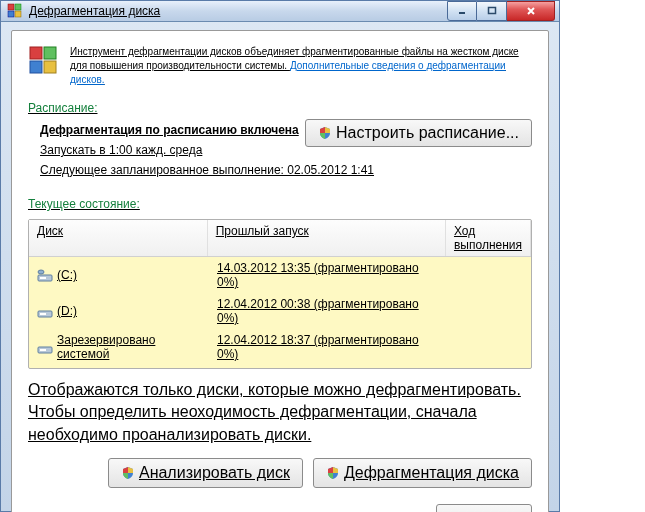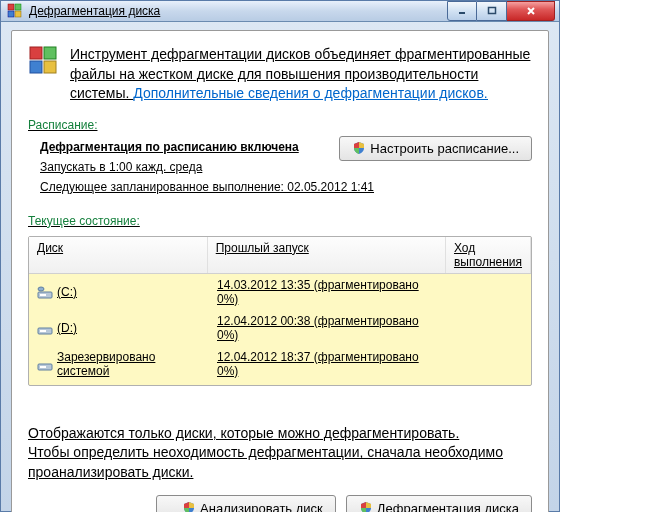--- a/index.html
+++ b/index.html
@@ -14,48 +14,48 @@
     .win-btn { width: 30px; height: 20px; border: 1px solid #4a6a98; background: linear-gradient(to bottom, #f4f8fc 0%, #d2e2f3 50%, #b8cee8 100%); display: flex; align-items: center; justify-content: center; cursor: pointer; }
     .win-btn.min { border-radius: 0 0 0 3px; }
     .win-btn.max { border-left: none; }
     .win-btn.close { width: 48px; border-left: none; background: linear-gradient(to bottom, #f5a0a0 0%, #e05858 40%, #c82828 100%); border-radius: 0 0 3px 0; border-color: #a02020; }
     .win-btn.close svg { stroke: #fff; }
     
     .content { flex: 1; margin: 8px 10px 10px 10px; background: #fff; border: 1px solid #999; border-radius: 2px; padding: 14px 16px; display: flex; flex-direction: column; }
     
     .info-row { display: flex; align-items: flex-start; gap: 10px; margin-bottom: 14px; }
     .info-icon { width: 32px; height: 32px; flex-shrink: 0; }
-    .info-text { font-size: 14px; line-height: 1.4; color: #000; }
+    .info-text { font-size: 10px; line-height: 1.4; color: #000; }
     .link { color: #0066cc; text-decoration: underline; cursor: pointer; }
     
     .section-label { font-size: 12px; color: #15803d; margin-bottom: 8px; }
     
     .schedule-block { margin-left: 12px; margin-bottom: 14px; position: relative; }
     .schedule-title { font-weight: bold; font-size: 12px; margin-bottom: 6px; }
     .schedule-line { font-size: 12px; margin-bottom: 6px; }
     .config-btn { position: absolute; right: 0; top: -4px; }
     
-    .btn { background: linear-gradient(to bottom, #f8f8f8 0%, #e4e4e4 100%); border: 1px solid #8b8b8b; border-radius: 3px; padding: 4px 12px; font-size: 13px; cursor: pointer; display: inline-flex; align-items: center; gap: 4px; min-height: 23px; font-family: inherit; }
+    .btn { background: linear-gradient(to bottom, #f8f8f8 0%, #e4e4e4 100%); border: 1px solid #8b8b8b; border-radius: 3px; padding: 4px 12px; font-size: 16px; cursor: pointer; display: inline-flex; align-items: center; gap: 4px; min-height: 23px; font-family: inherit; }
     .shield-icon { width: 14px; height: 14px; }
     
     .table-wrap { border: 1px solid #b0b0b0; border-radius: 2px; background: #fef9c3; height: 150px; margin-bottom: 10px; }
     .table-header { display: flex; background: linear-gradient(to bottom, #fdfdfd 0%, #f0f0f0 100%); border-bottom: 1px solid #d0d0d0; }
     .th { padding: 4px 8px; font-size: 12px; border-right: 1px solid #e0e0e0; }
     .th1 { width: 180px; }
     .th2 { width: 240px; }
     .th3 { flex: 1; }
     .table-body { }
     .tr { display: flex; padding: 2px 0; }
     .td { padding: 2px 8px; font-size: 12px; display: flex; align-items: center; gap: 4px; }
     .td1 { width: 180px; }
     .td2 { width: 240px; }
     .td3 { flex: 1; }
     .drive-icon { width: 16px; height: 16px; flex-shrink: 0; }
     
-    .note-text { font-size: 14px; line-height: 1.4; margin-bottom: 12px; margin-top: 28px; }
+    .note-text { font-size: 16px; line-height: 1.4; margin-bottom: 12px; }
     
     .action-row { display: flex; justify-content: flex-end; gap: 10px; }
     .action-row .btn { min-width: 180px; justify-content: flex-end; padding: 5px 12px; }
     
     .footer-row { display: flex; justify-content: flex-end; margin-top: 16px; }
     .footer-row .btn { min-width: 90px; justify-content: center; padding: 5px 16px; }
   </style>
 </head>
 <body>
 

